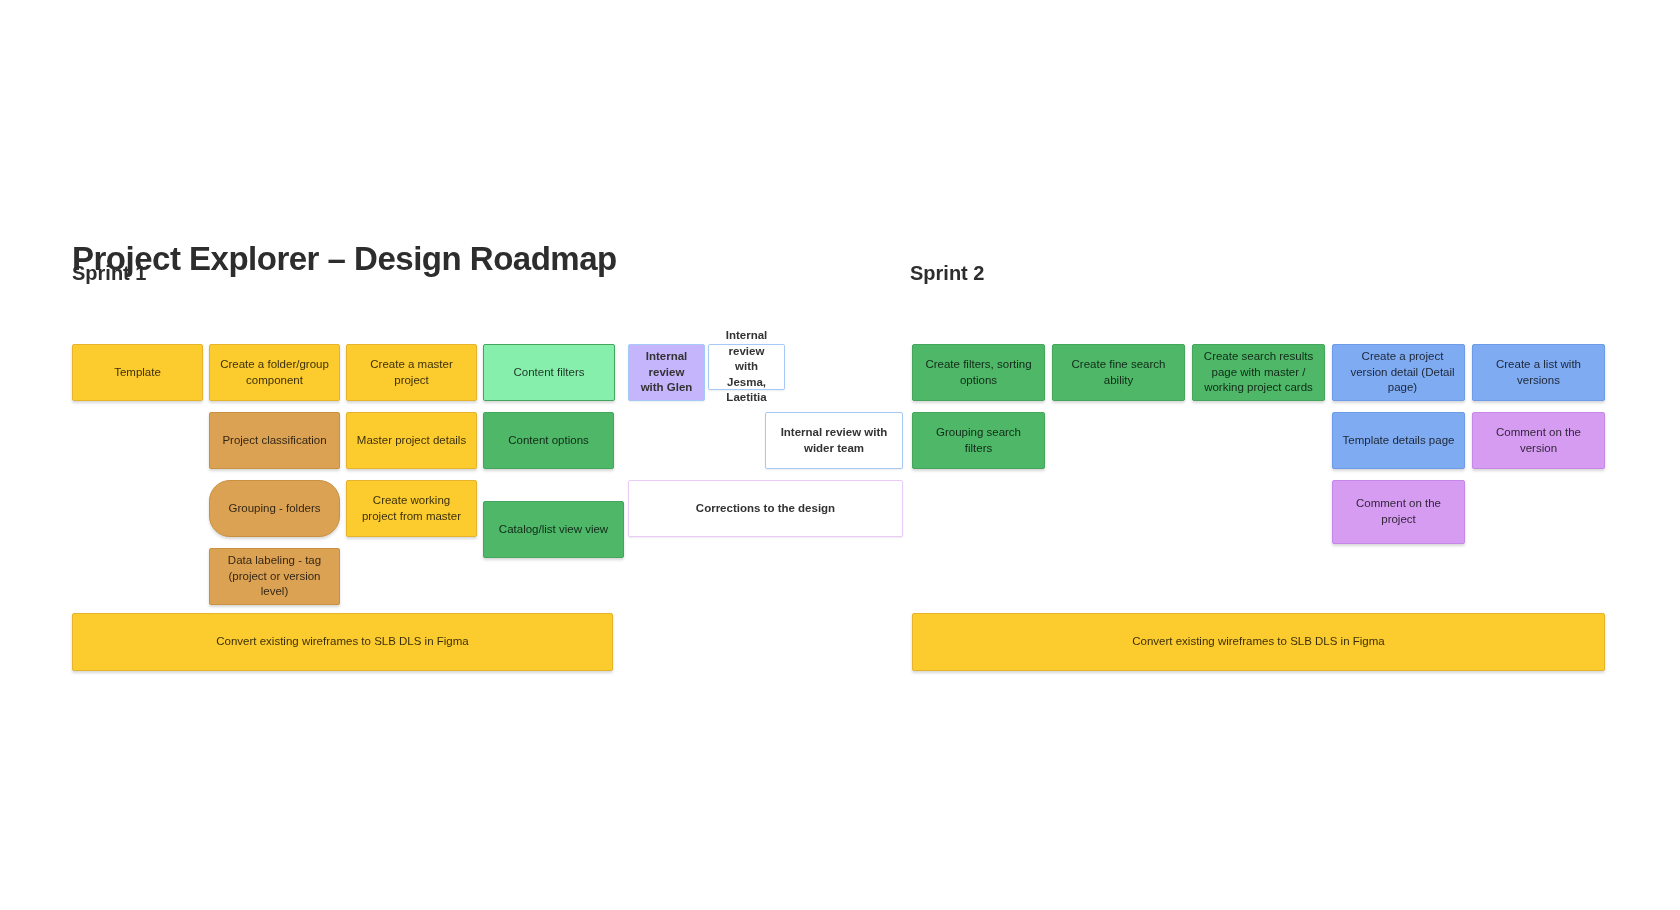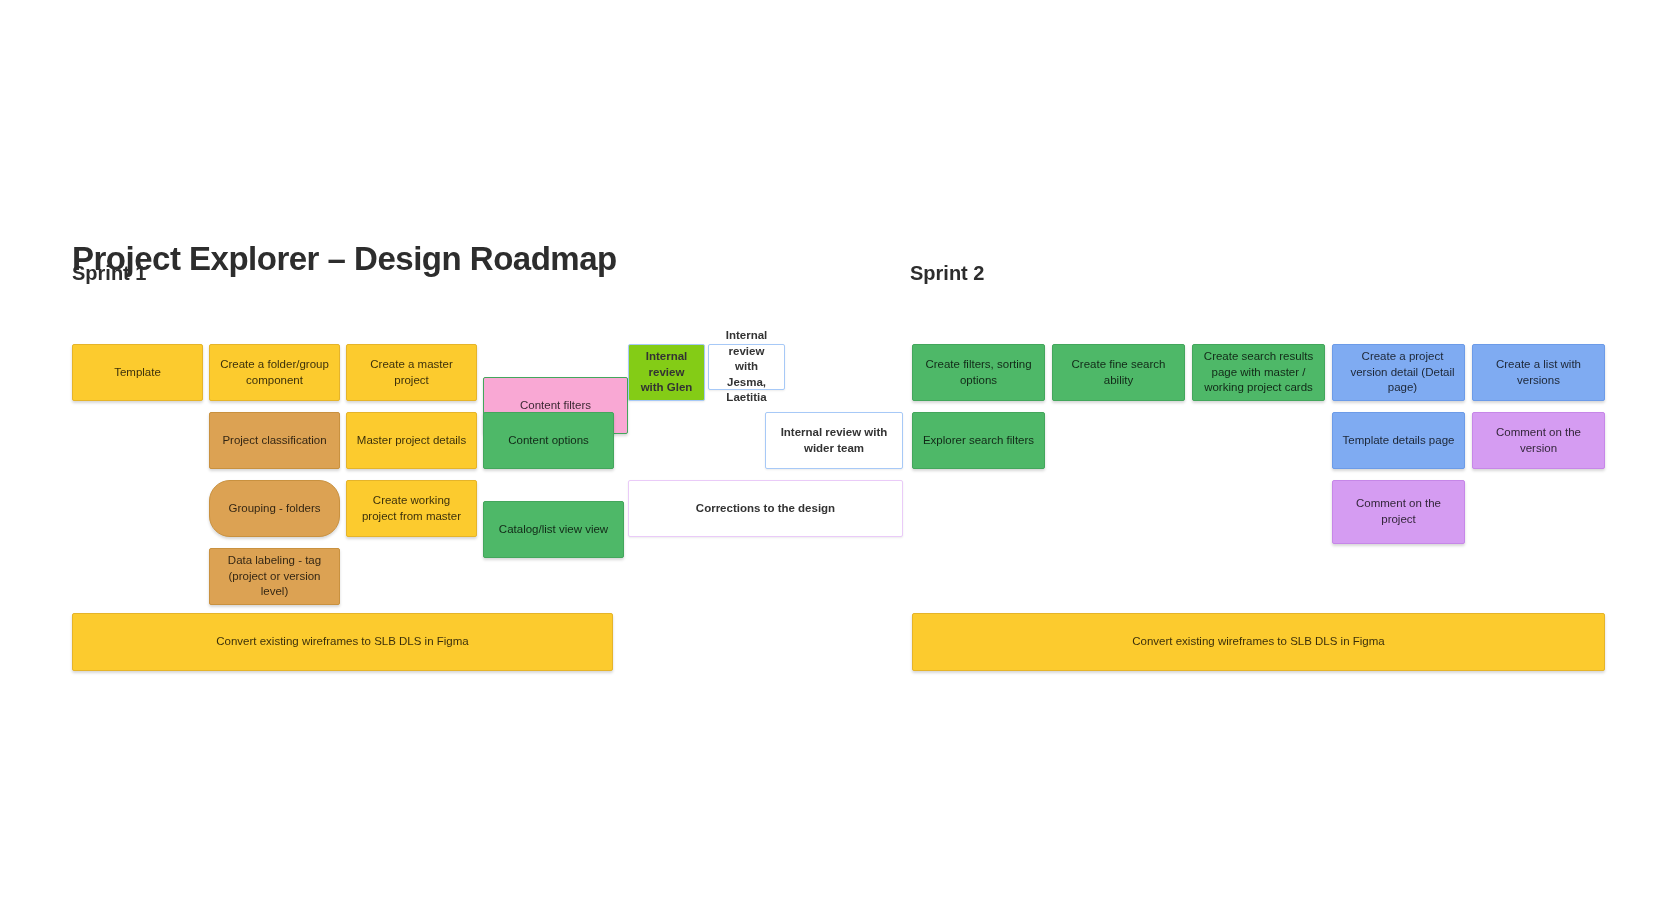--- a/index.html
+++ b/index.html
@@ -65,37 +65,37 @@
 <body>
 
 <div id="board">
   <h1 class="page-title">Project Explorer – Design Roadmap</h1>
   <div class="sprint-label" id="sprint1-label">Sprint 1</div>
   <div class="sprint-label" id="sprint2-label">Sprint 2</div>
 
 <div class="card yellow" style="left: 72px; top: 344px; width: 131px; height: 57px; background: rgb(252, 203, 46); border-color: rgb(229, 180, 42);"><span>Template</span></div>
     <div class="card yellow" style="left: 209px; top: 344px; width: 131px; height: 57px; background: rgb(252, 203, 46); border-color: rgb(229, 180, 42);"><span>Create a folder/group component</span></div>
     <div class="card yellow" style="left: 346px; top: 344px; width: 131px; height: 57px; background: rgb(252, 203, 46); border-color: rgb(229, 180, 42);"><span>Create a master project</span></div>
-    <div class="card green" style="left: 483px; top: 344px; width: 145px; height: 57px; background: #f9a8d4; border-color: rgb(67, 166, 92); margin-top: 33px;"><span>Content filters</span></div>
-    <div class="card outline-blue" style="left: 628px; top: 344px; width: 77px; height: 57px; background: #84cc16; border-color: rgb(167, 201, 247);"><span>Internal review with Glen</span></div>
+    <div class="card green" style="left: 483px; top: 344px; width: 132px; height: 57px; background: #86efac; border-color: rgb(67, 166, 92);"><span>Content filters</span></div>
+    <div class="card outline-blue" style="left: 628px; top: 344px; width: 77px; height: 57px; background: #c4b5fd; border-color: rgb(167, 201, 247);"><span>Internal review with Glen</span></div>
     <div class="card outline-blue" style="left: 708px; top: 344px; width: 77px; height: 46px; background: rgb(255, 255, 255); border-color: rgb(167, 201, 247);"><span>Internal review with Jesma, Laetitia</span></div>
     <div class="card orange" style="left: 209px; top: 412px; width: 131px; height: 57px; background: rgb(220, 162, 83); border-color: rgb(201, 145, 63);"><span>Project classification</span></div>
     <div class="card yellow" style="left: 346px; top: 412px; width: 131px; height: 57px; background: rgb(252, 203, 46); border-color: rgb(229, 180, 42);"><span>Master project details</span></div>
     <div class="card green" style="left: 483px; top: 412px; width: 131px; height: 57px; background: rgb(78, 184, 104); border-color: rgb(67, 166, 92);"><span>Content options</span></div>
     <div class="card outline-blue" style="left: 765px; top: 412px; width: 138px; height: 57px; background: rgb(255, 255, 255); border-color: rgb(167, 201, 247);"><span>Internal review with wider team</span></div>
     <div class="card orange" style="left: 209px; top: 480px; width: 131px; height: 57px; background: rgb(220, 162, 83); border-color: rgb(201, 145, 63); border-radius: 21px;"><span>Grouping - folders</span></div>
     <div class="card yellow" style="left: 346px; top: 480px; width: 131px; height: 57px; background: rgb(252, 203, 46); border-color: rgb(229, 180, 42);"><span>Create working project from master</span></div>
     <div class="card green" style="left: 483px; top: 480px; width: 141px; height: 57px; background: rgb(78, 184, 104); border-color: rgb(67, 166, 92); margin-top: 21px;"><span>Catalog/list view view</span></div>
     <div class="card outline-purple" style="left: 628px; top: 480px; width: 275px; height: 57px; background: rgb(255, 255, 255); border-color: rgb(234, 203, 248);"><span>Corrections to the design</span></div>
     <div class="card orange" style="left: 209px; top: 548px; width: 131px; height: 57px; background: rgb(220, 162, 83); border-color: rgb(201, 145, 63);"><span>Data labeling - tag
 (project or version level)</span></div>
     <div class="card yellow" style="left: 72px; top: 613px; width: 541px; height: 58px; background: rgb(252, 203, 46); border-color: rgb(229, 180, 42);"><span>Convert existing wireframes to SLB DLS in Figma</span></div>
     <div class="card green" style="left: 912px; top: 344px; width: 133px; height: 57px; background: rgb(78, 184, 104); border-color: rgb(67, 166, 92);"><span>Create filters, sorting options</span></div>
     <div class="card green" style="left: 1052px; top: 344px; width: 133px; height: 57px; background: rgb(78, 184, 104); border-color: rgb(67, 166, 92);"><span>Create fine search ability</span></div>
     <div class="card green" style="left: 1192px; top: 344px; width: 133px; height: 57px; background: rgb(78, 184, 104); border-color: rgb(67, 166, 92);"><span>Create search results page with master / working project cards</span></div>
     <div class="card blue" style="left: 1332px; top: 344px; width: 133px; height: 57px; background: rgb(127, 171, 242); border-color: rgb(108, 155, 232); padding-left: 16px;"><span>Create a project version detail (Detail page)</span></div>
     <div class="card blue" style="left: 1472px; top: 344px; width: 133px; height: 57px; background: rgb(127, 171, 242); border-color: rgb(108, 155, 232);"><span>Create a list with versions</span></div>
-    <div class="card green" style="left: 912px; top: 412px; width: 133px; height: 57px; background: rgb(78, 184, 104); border-color: rgb(67, 166, 92);"><span>Explorer search filters</span></div>
+    <div class="card green" style="left: 912px; top: 412px; width: 133px; height: 57px; background: rgb(78, 184, 104); border-color: rgb(67, 166, 92);"><span>Grouping search filters</span></div>
     <div class="card blue" style="left: 1332px; top: 412px; width: 133px; height: 57px; background: rgb(127, 171, 242); border-color: rgb(108, 155, 232);"><span>Template details page</span></div>
     <div class="card purple" style="left: 1472px; top: 412px; width: 133px; height: 57px; background: rgb(213, 156, 242); border-color: rgb(198, 135, 232);"><span>Comment on the version</span></div>
     <div class="card purple" style="left: 1332px; top: 480px; width: 133px; height: 64px; background: rgb(213, 156, 242); border-color: rgb(198, 135, 232); align-items: center;"><span>Comment on the project</span></div>
     <div class="card yellow" style="left: 912px; top: 613px; width: 693px; height: 58px; background: rgb(252, 203, 46); border-color: rgb(229, 180, 42);"><span>Convert existing wireframes to SLB DLS in Figma</span></div>
   </div>
 
 </body></html>

